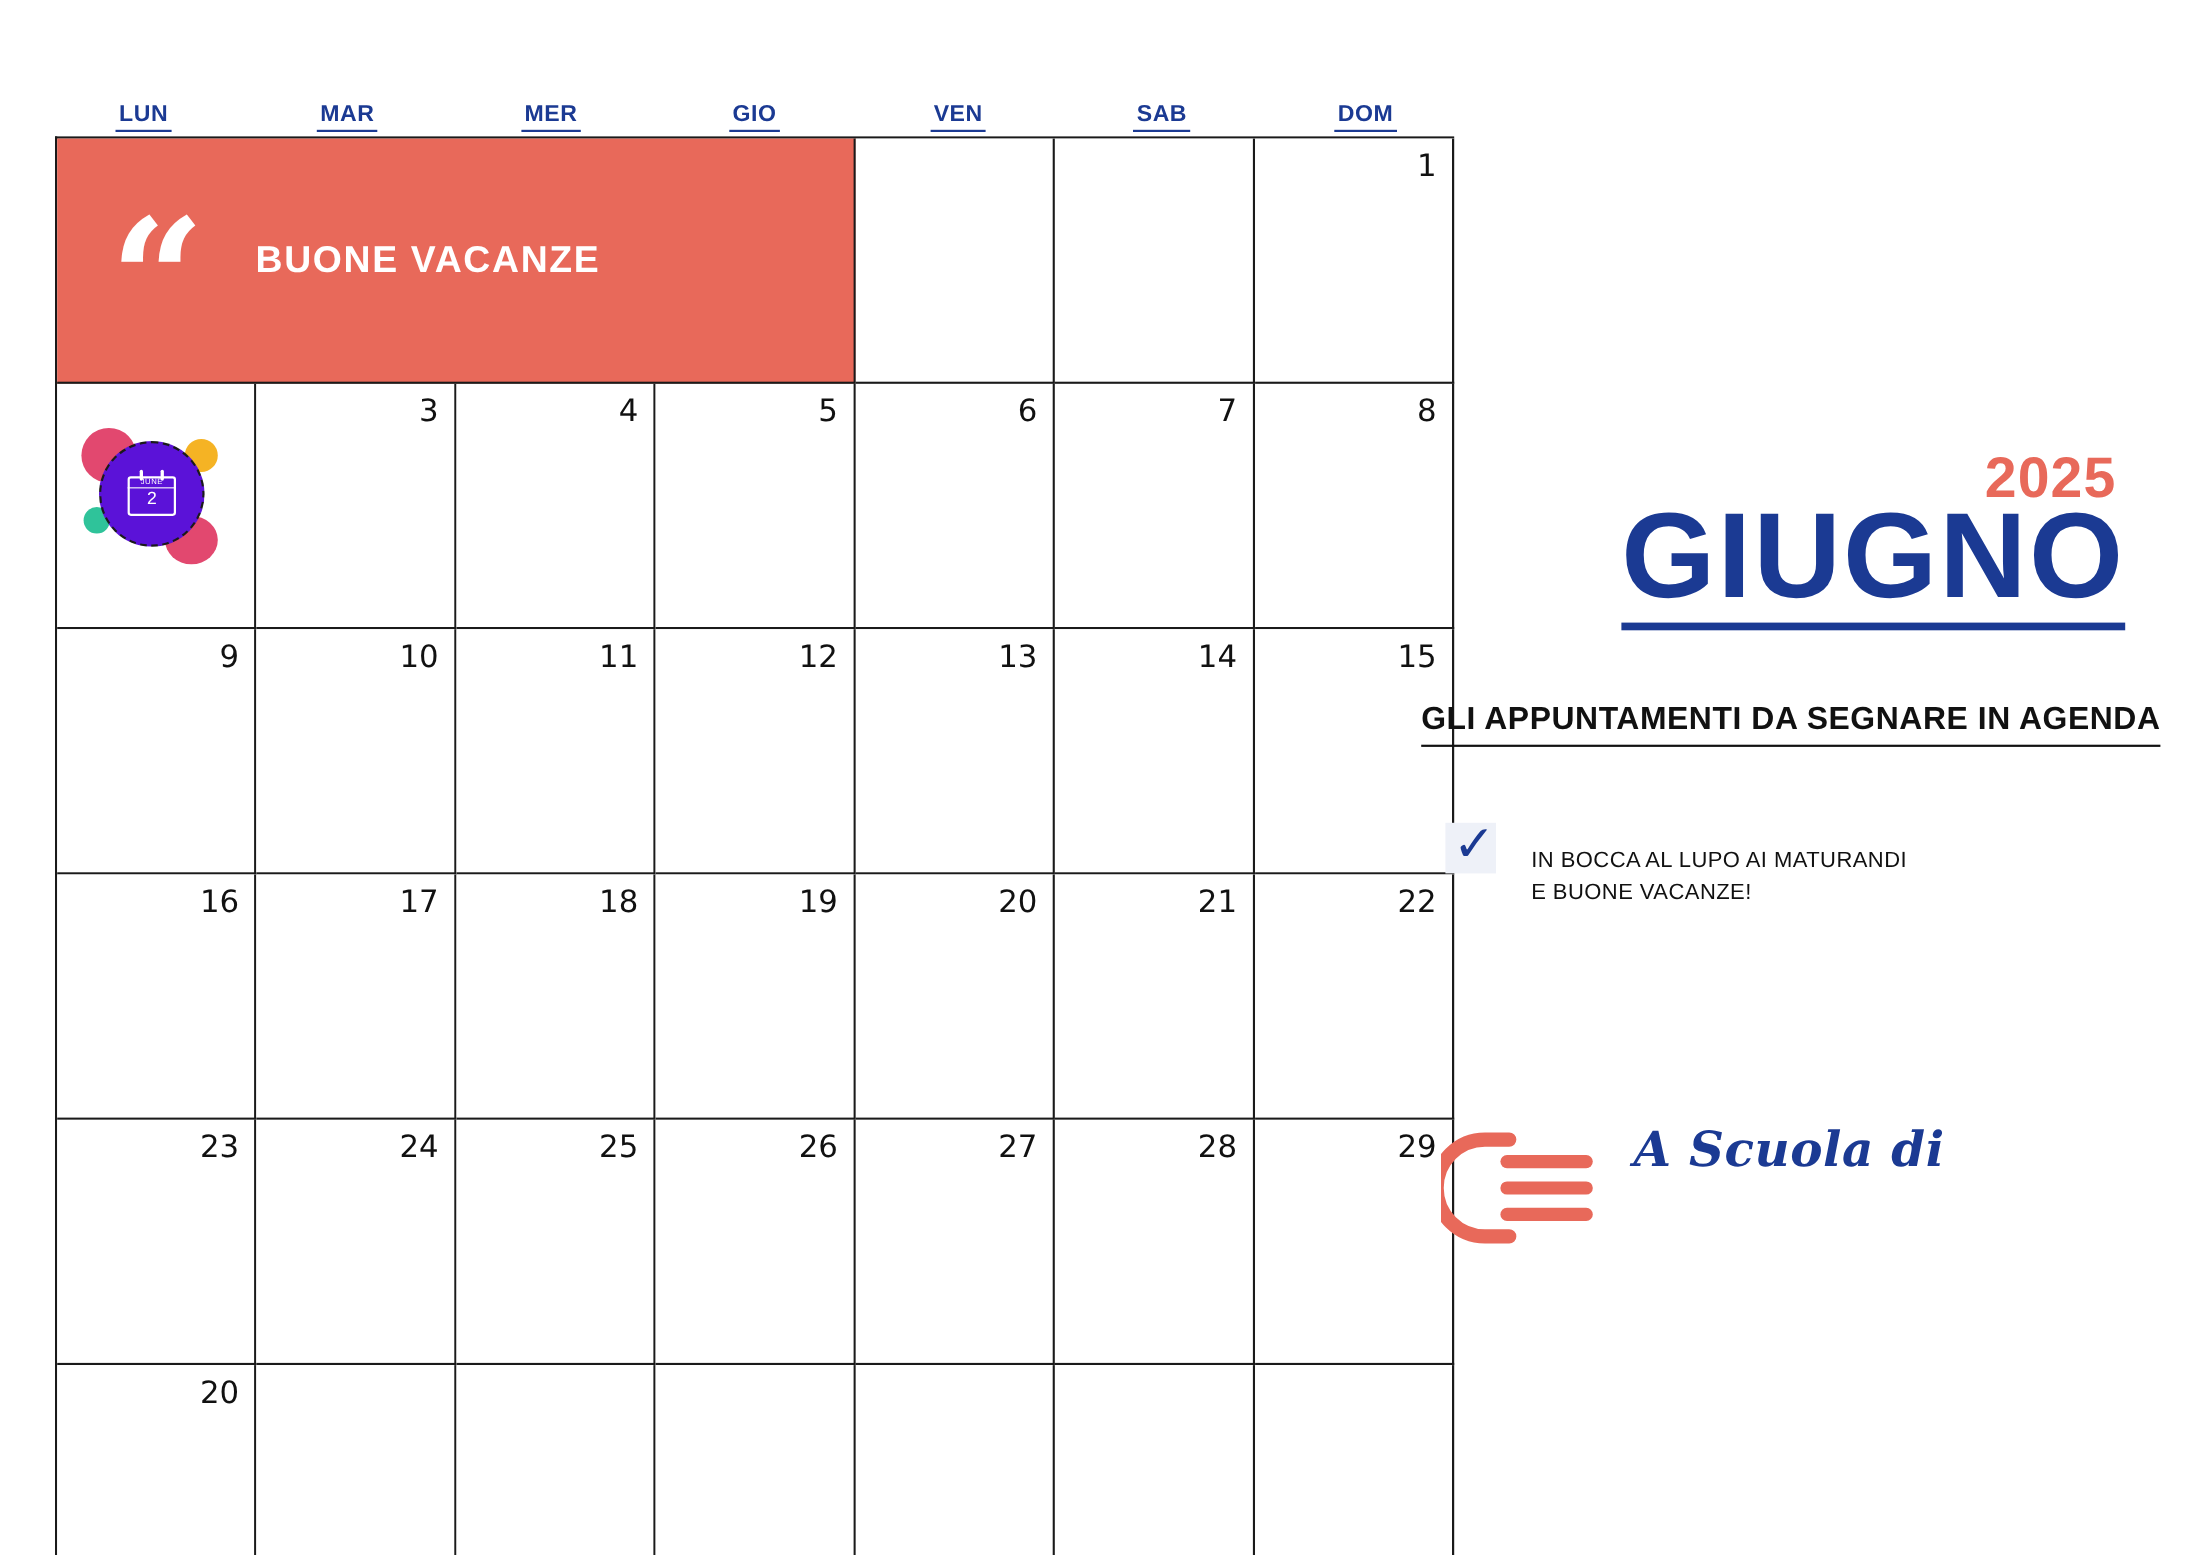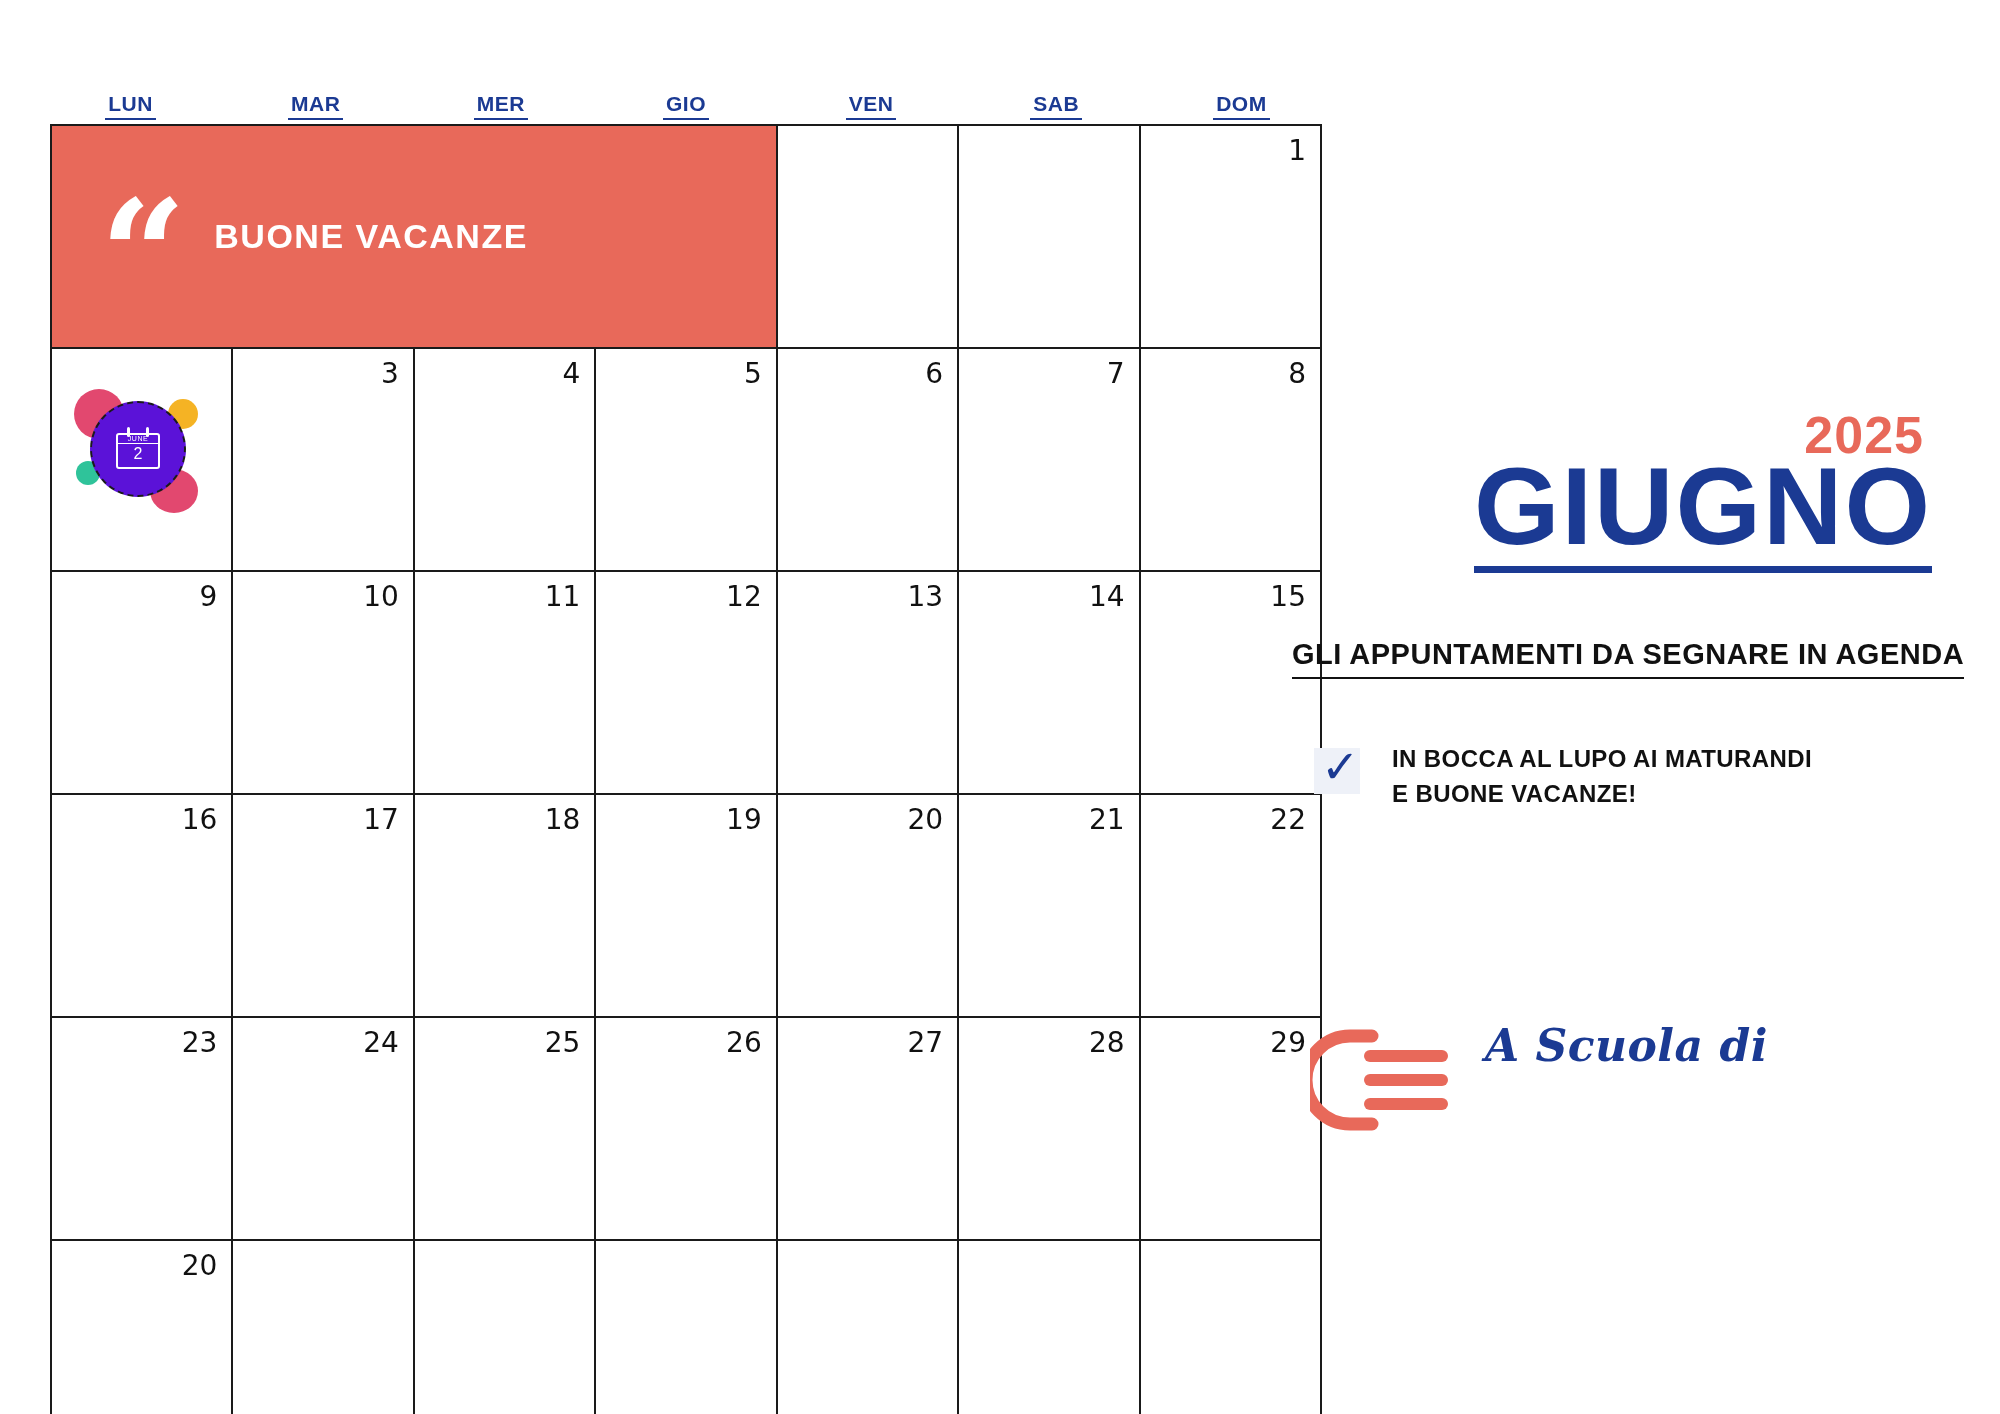--- a/index.html
+++ b/index.html
@@ -92,21 +92,21 @@
     margin-left: 48px;
     margin-top: 34px;
     font-weight: 700;
     letter-spacing: -6px;
   }
   .banner-text {
     color: #ffffff;
     font-size: 34px;
     font-weight: 700;
     letter-spacing: 1.5px;
-    margin-left: 34px;
+    margin-left: 52px;
     font-family: "Liberation Sans", sans-serif;
   }
 
   
   .icon-cell {
     position: relative;
   }
   .sticker {
     position: absolute;
     left: 22px;
@@ -258,24 +258,25 @@
     top: -4px;
     color: #1b3a93;
     font-size: 46px;
     font-weight: 700;
     line-height: 46px;
     font-family: "DejaVu Sans", sans-serif;
   }
   .note-lines {
     margin-left: 32px;
     color: #111;
-    font-size: 24px;
+    font-size: 20px;
     line-height: 1.45;
-    font-weight: 700;
+    font-weight: 400;
     letter-spacing: 0.4px;
+    margin-top: 26px;
   }
 
   
   .logo {
     position: absolute;
     left: 18px;
     top: 1020px;
     width: 620px;
     height: 130px;
   }

